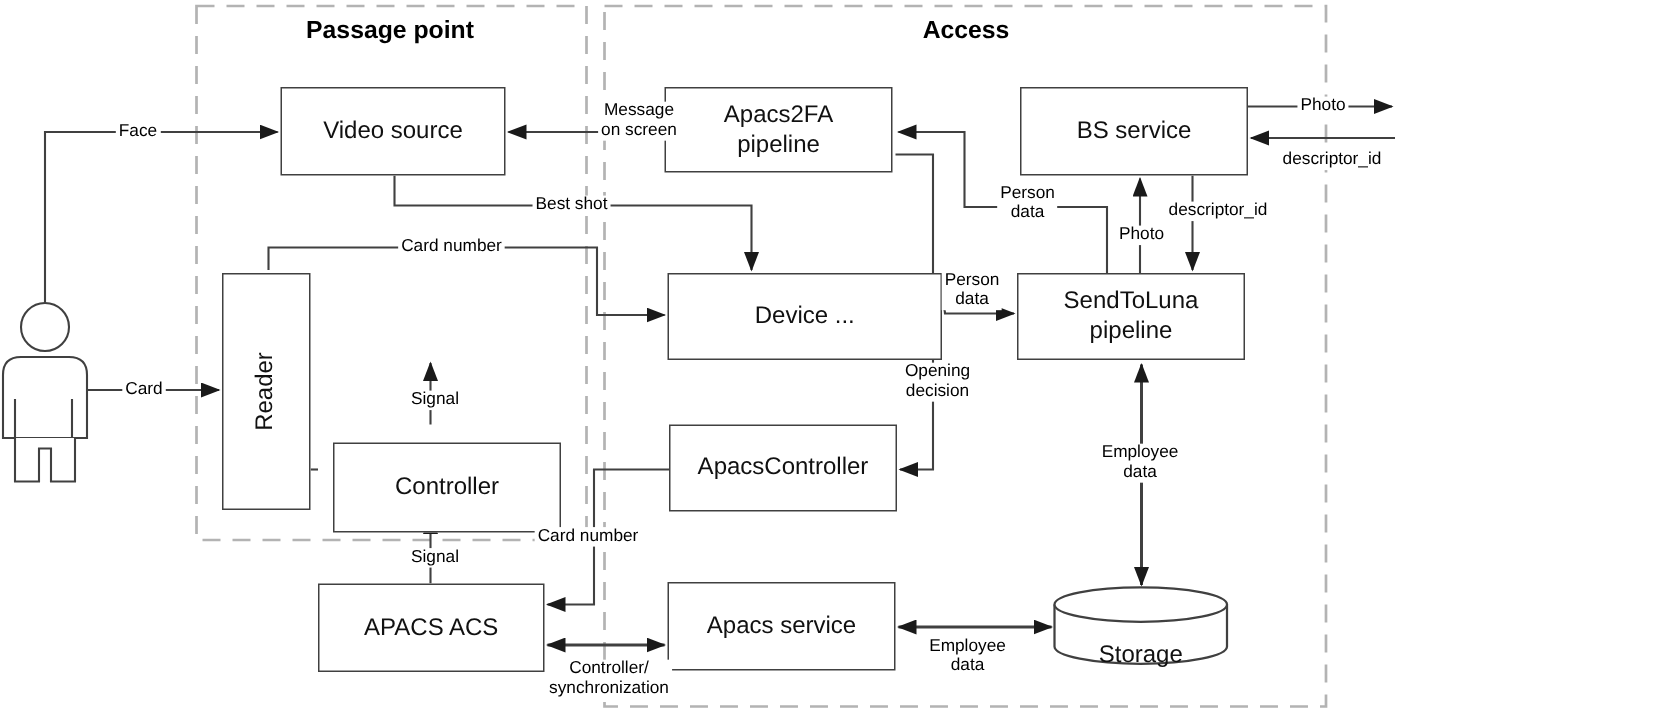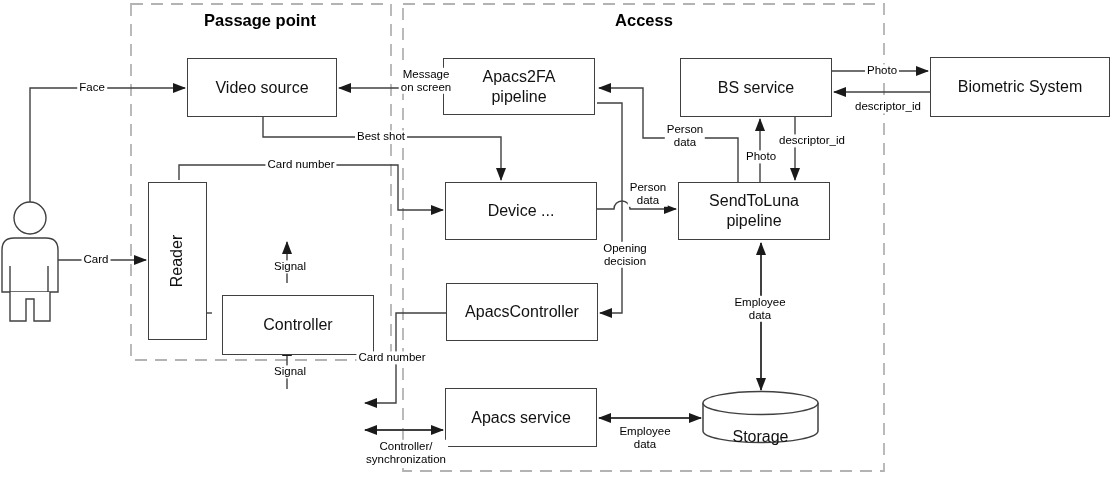--- a/index.html
+++ b/index.html
@@ -80,29 +80,29 @@
       <ellipse cx="760.5" cy="403" rx="57.5" ry="11.5"></ellipse>
     </g>
   </svg>
 
   <div class="gtitle" style="left:260px; top:11px;">Passage point</div>
   <div class="gtitle" style="left:644px; top:11px;">Access</div>
 
   <div class="node" style="left:187px; top:58px;  width:150px; height:59px;">Video source</div>
   <div class="node" style="left:148px; top:182px; width:59px;  height:158px;"><span class="vtext">Reader</span></div>
   <div class="node" style="left:210px; top:295px; width:152px; height:60px;margin-left:12px;">Controller</div>
+  <div class="node" style="left:212px; top:389px; width:151px; height:59px;">APACS ACS</div>
   <div class="node" style="left:443px; top:58px;  width:152px; height:57px;">Apacs2FA
 pipeline</div>
-  <div class="node" style="left:445px; top:182px; width:152px; height:58px;text-align:center;">Device ...</div>
+  <div class="node" style="left:445px; top:182px; width:183px; height:58px;text-align:center;">Device ...</div>
   <div class="node" style="left:446px; top:283px; width:152px; height:58px;">ApacsController</div>
   <div class="node" style="left:445px; top:388px; width:152px; height:59px;">Apacs service</div>
   <div class="node" style="left:680px; top:58px;  width:152px; height:59px;">BS service</div>
   <div class="node" style="left:678px; top:182px; width:152px; height:58px;">SendToLuna
 pipeline</div>
-  <div class="node" style="left:930px; top:57px;  width:180px; height:60px;">Biometric System</div>
   <div class="storage-label" style="left:703px; top:416px; width:115px;">Storage</div>
 
   <span class="elabel" style="left:92px;  top:88px;">Face</span>
   <span class="elabel" style="left:96px;  top:260px;">Card</span>
   <span class="elabel" style="left:301px; top:165px;">Card number</span>
   <span class="elabel" style="left:381px; top:137px;">Best shot</span>
   <span class="elabel" style="left:401px; top:81px;margin-left:25px;">Message
 on screen</span>
   <span class="elabel" style="left:290px; top:267px;">Signal</span>
   <span class="elabel" style="left:290px; top:372px;">Signal</span>

